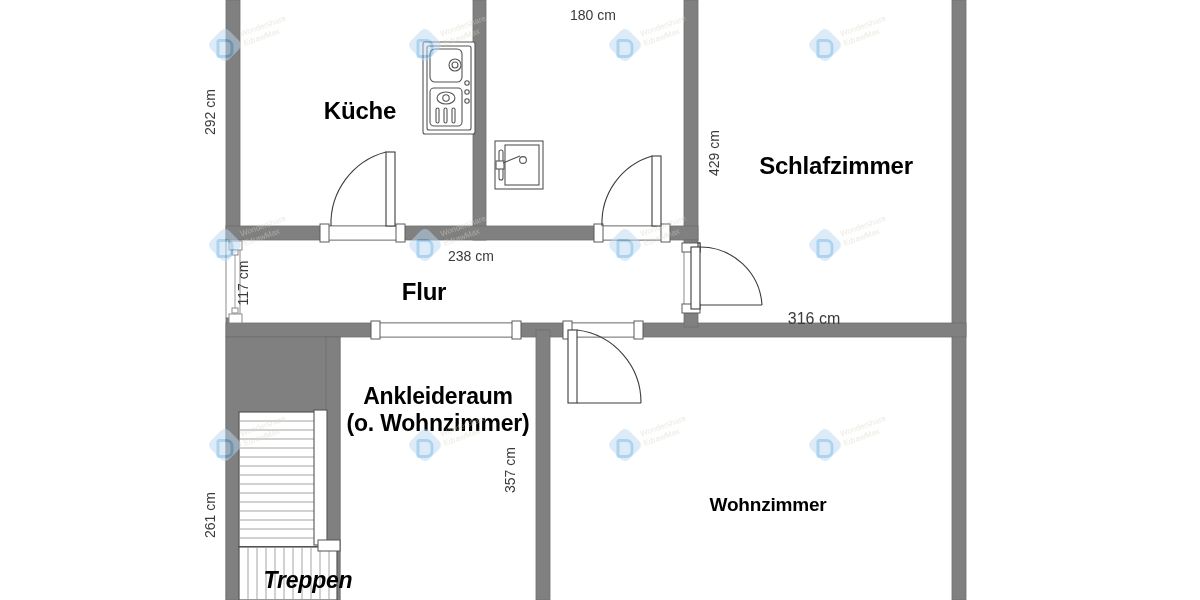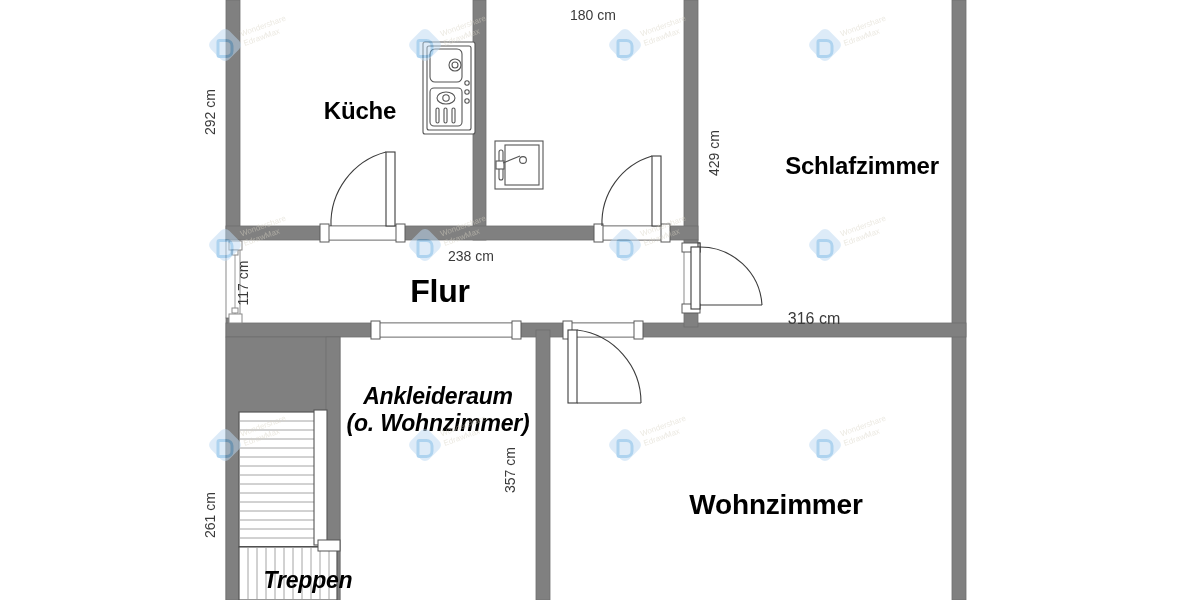--- a/index.html
+++ b/index.html
@@ -258,34 +258,34 @@
       </g>
     </g>
 
   </svg>
 
   <div class="room-label" style="left:360px; top:111px; font-size:24px;text-align:center;">
     <span>Küche</span>
   </div>
 
 
-  <div class="room-label" style="left:836px; top:166px; font-size:24px;margin-left:26px;">
+  <div class="room-label" style="left:836px; top:166px; font-size:24px;">
     <span>Schlafzimmer</span>
   </div>
 
-  <div class="room-label" style="left:440px; top:292px; font-size:32px;">
+  <div class="room-label" style="left:424px; top:292px; font-size:24px;">
     <span>Flur</span>
   </div>
 
-  <div class="room-label" style="left:438px; top:410px; font-size:23px;font-style:italic;">
+  <div class="room-label" style="left:438px; top:410px; font-size:23px;">
     <div>Ankleideraum</div>
     <div>(o. Wohnzimmer)</div>
   </div>
 
-  <div class="room-label" style="left:768px; top:505px; font-size:28px;margin-left:8px;">
+  <div class="room-label" style="left:768px; top:505px; font-size:19px;">
     <span>Wohnzimmer</span>
   </div>
 
   <div class="room-label" style="left:308px; top:581px; font-size:23px;font-style:italic;">
     <span>Treppen</span>
   </div>
 
   <div class="dim-label vert" style="left:210px; top:112px; font-size:14px;">
     <span>292 cm</span>
   </div>

